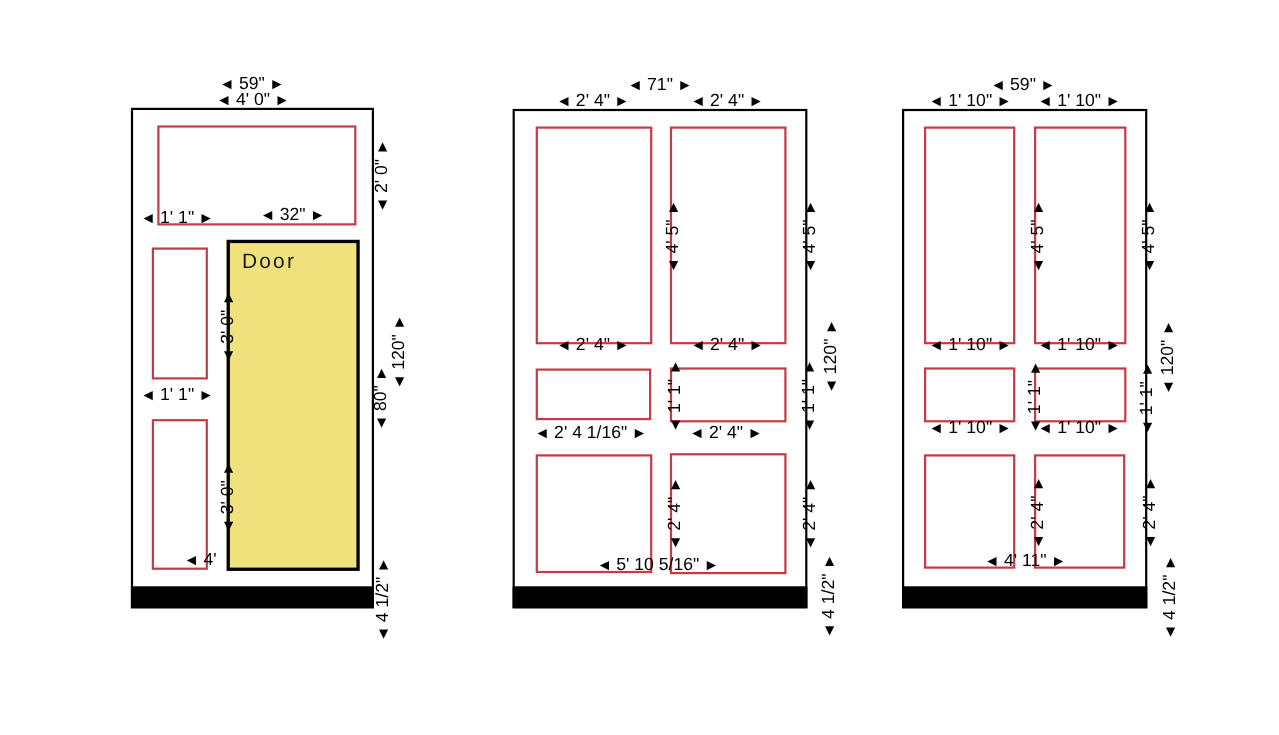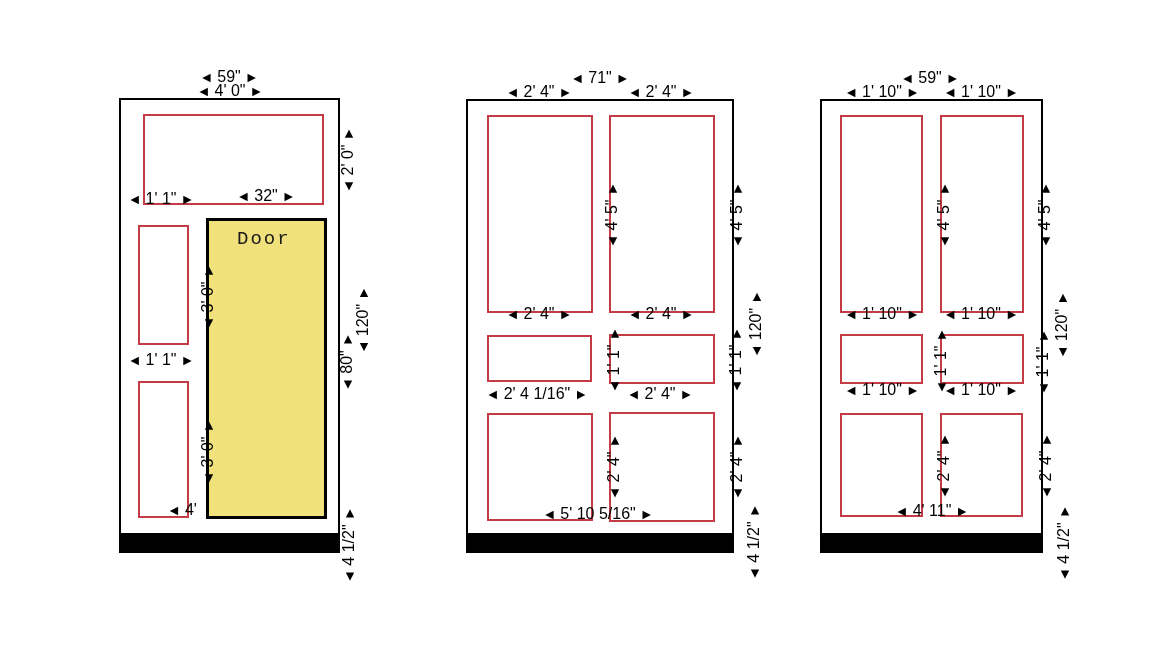--- a/index.html
+++ b/index.html
@@ -6,22 +6,22 @@
   .canvas{
     position:relative;width:1163px;height:668px;background:#ffffff;
     font-family:"Liberation Sans",sans-serif;color:#000;overflow:hidden;
   }
   .rect{position:absolute;box-sizing:border-box;}
   .wall{border:2px solid #000;background:#fff;}
   .opening{border:2px solid #c43a45;background:#fff;}
   .baseboard{background:#000;}
   .door{background:#f0e17c;border:3px solid #000;}
   .door-label{
-    position:absolute;left:28px;top:7px;
-    font-family:Liberation Mono, monospace;font-size:19px;letter-spacing:2px;color:#1a1a1a;
+    position:absolute;left:11px;top:7px;
+    font-family:Liberation Sans, sans-serif;font-size:19px;letter-spacing:2px;color:#1a1a1a;
   }
   .dim{
     position:absolute;font-size:16px;line-height:1;white-space:nowrap;
     transform:translate(-50%,-50%);
   }
   .dim.v{transform:translate(-50%,-50%) rotate(-90deg);}
   .dim u{text-decoration:none;margin:0 4px;}
   .dim b{font-weight:normal;font-size:14px;}
 </style>
 </head>

